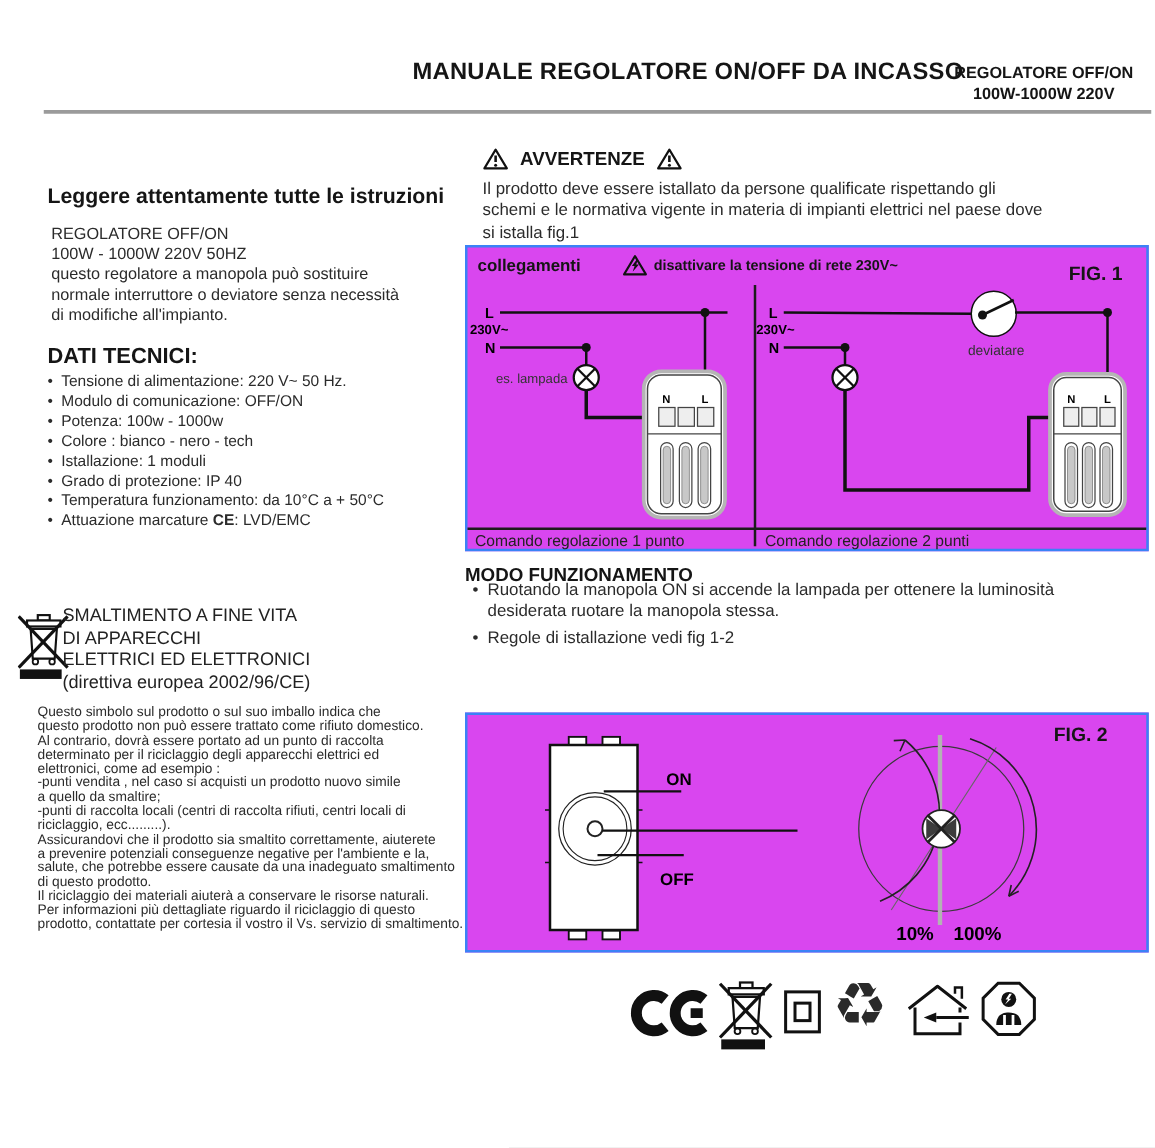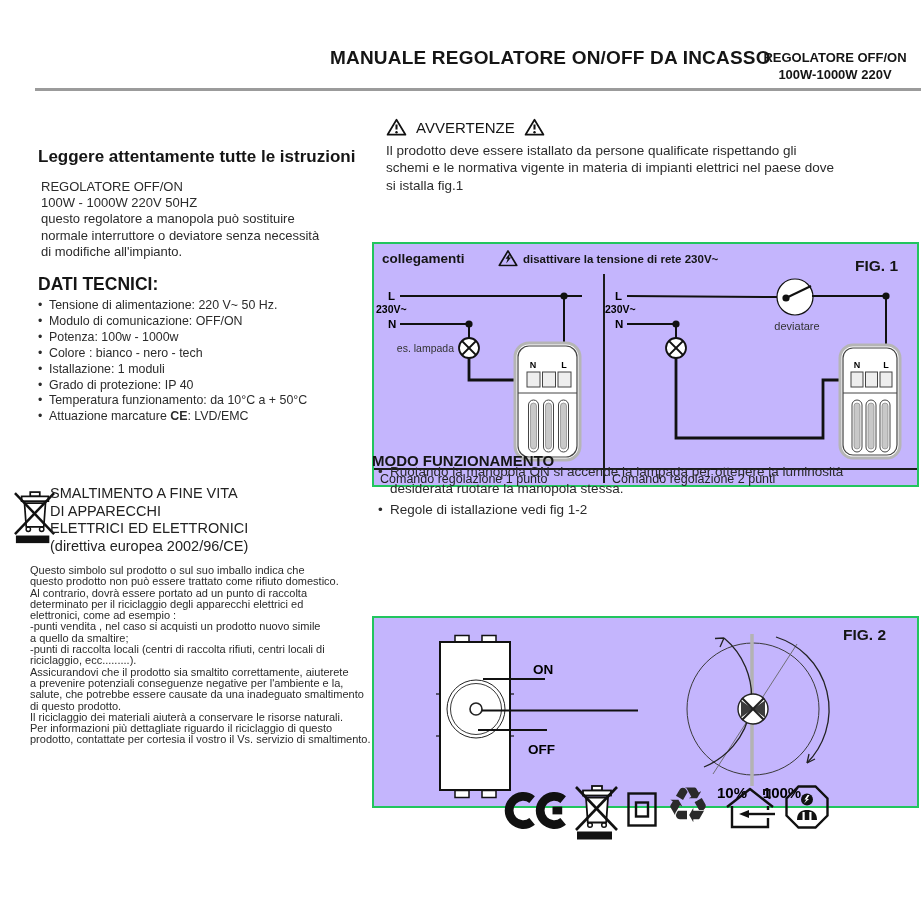--- a/index.html
+++ b/index.html
@@ -15,23 +15,23 @@
   
   .read-head{left:38px;top:147px;font-size:17px;font-weight:bold;color:#151515;}
   .intro{left:41px;top:179px;font-size:13px;line-height:16.2px;}
   .dati-head{left:38px;top:274px;font-size:17.5px;font-weight:bold;color:#151515;}
   .tech{left:38px;top:298px;font-size:12.4px;}
   .tech .ti{line-height:15.9px;padding-left:11px;position:relative;}
   .tech .ti::before{content:"•";position:absolute;left:0;top:0;}
   .weee-head{left:50px;top:485px;font-size:14.5px;line-height:17.5px;color:#222;}
   .weee-body{left:30px;top:565px;font-size:11px;line-height:11.3px;}
   
-  .warn-head{left:386px;top:118px;display:flex;align-items:center;gap:9px;font-size:15px;font-weight:normal;color:#151515;}
+  .warn-head{left:386px;top:118px;display:flex;align-items:center;gap:9px;font-size:15px;font-weight:bold;color:#151515;}
   .warn-body{left:386px;top:142px;width:536px;font-size:13.5px;line-height:17.3px;}
-  .figbox{border:2px solid #22c55e;background:#c4b5fd;margin-top:46px;}
+  .figbox{border:2px solid #3b82f6;background:#d946ef;}
   .fig1{left:372px;top:196px;width:543px;height:241px;}
   .fig2{left:372px;top:570px;width:543px;height:188px;}
   .figlab{font-size:15.5px;font-weight:bold;color:#151515;}
   .colleg{left:8px;top:7px;font-size:13.5px;font-weight:bold;color:#151515;}
   .safety{left:149px;top:9px;font-size:11.5px;font-weight:bold;color:#151515;}
   .divider{left:229px;top:30px;width:2px;height:209px;background:#1c1c1c;}
   .capsep{left:0;top:224px;width:543px;height:2px;background:#1c1c1c;}
   .cap{top:228px;font-size:12.5px;color:#222;}
   .modo-head{left:372px;top:452px;width:544px;text-align:left;font-size:15px;font-weight:bold;color:#151515;}
   .modo{left:378px;top:463px;width:540px;font-size:13.5px;}

